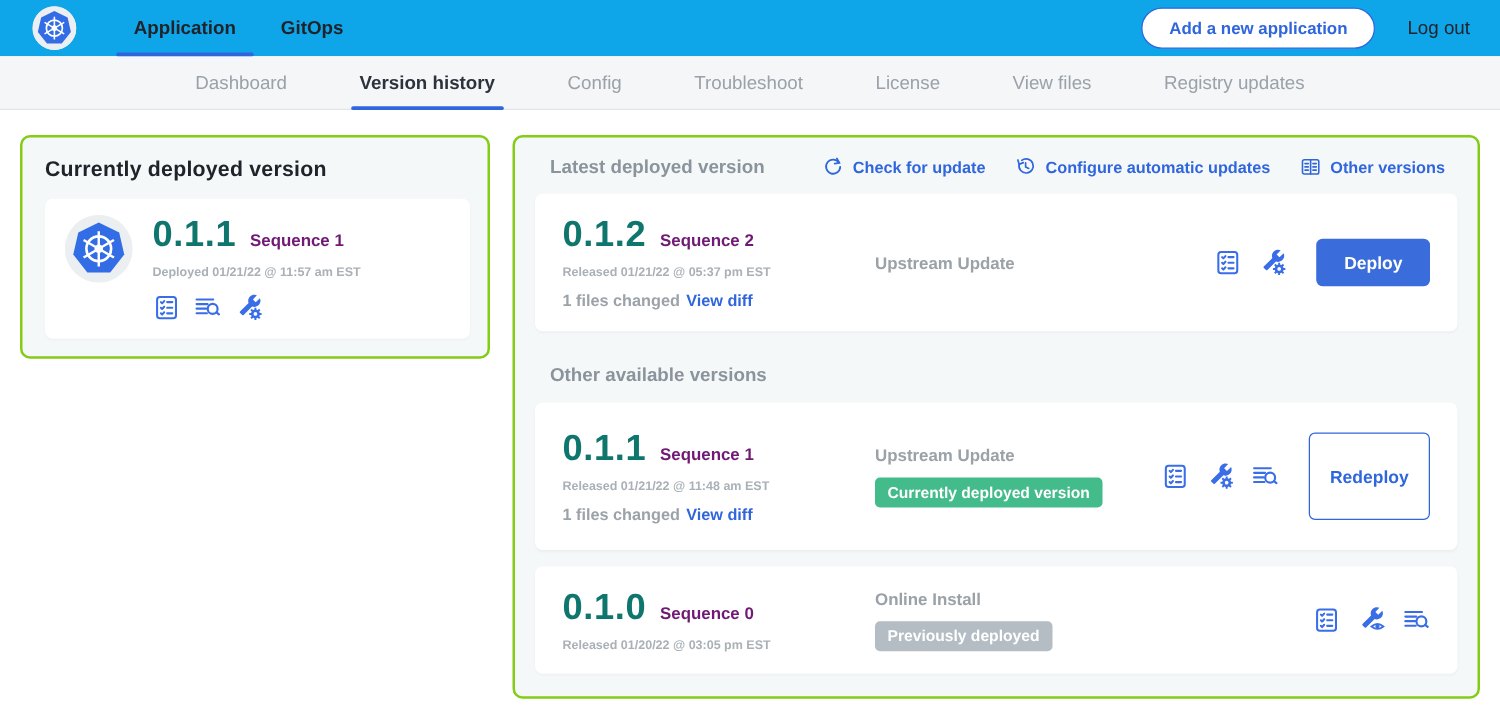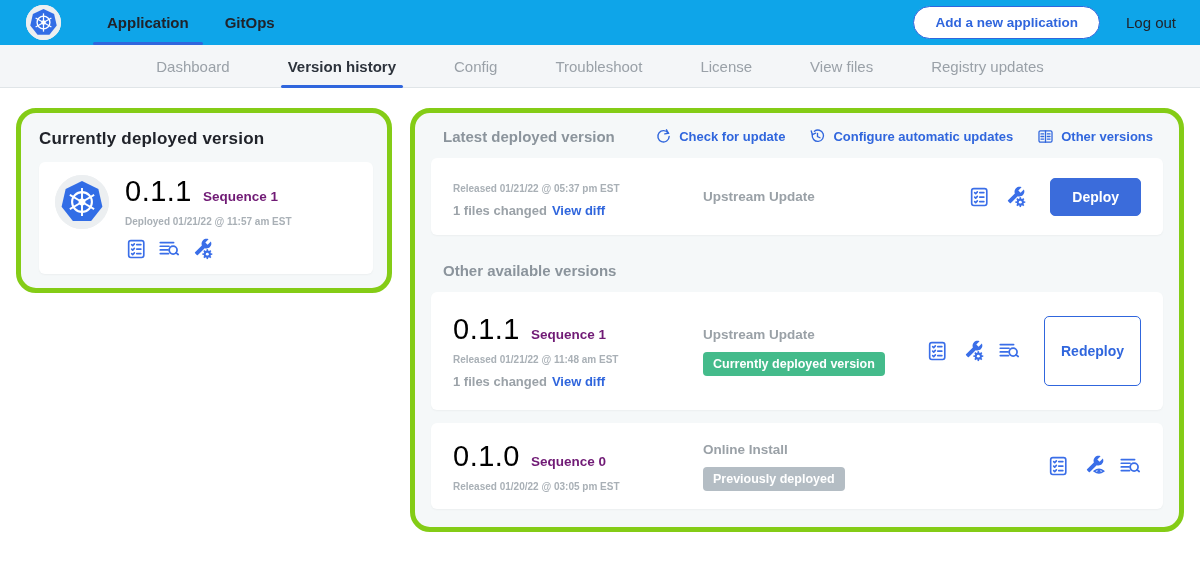--- a/index.html
+++ b/index.html
@@ -27,29 +27,29 @@
     display:flex; justify-content:center; }
   .sub-tab { position:relative; display:flex; align-items:center; padding:0 29px;
     font-size:15px; color:#9aa1a8; cursor:pointer; }
   .sub-tab.active { color:#2d333c; font-weight:700; }
   .sub-tab.active::after { content:""; position:absolute; left:22px; right:22px; bottom:-1px;
     height:3px; background:#3066dd; border-radius:2px; }
 
   
   .content { display:flex; align-items:flex-start; gap:18px; padding:20px 16px; }
 
-  .panel { background:#f5f8f9; border:5px solid #84cc16; border-radius:20px; }
+  .panel { background:#f5f8f9; border:2px solid #84cc16; border-radius:8px; }
   .left-panel { width:376px; padding:16px 14px 14px 18px; }
   .left-panel h2 { font-size:17px; font-weight:700; color:#20232a; letter-spacing:.2px; }
   .deployed-card { background:#fff; border-radius:6px; margin-top:13px; padding:13px 16px 14px;
     display:flex; gap:16px; box-shadow:0 1px 2px rgba(0,0,0,.04); }
   .deployed-card .k8s-badge { width:54px; height:54px; align-self:flex-start; }
 
   .ver-line { display:flex; align-items:baseline; gap:11px; }
-  .ver-num { font-size:29px; font-weight:400; color:#000000; letter-spacing:.5px; }
+  .ver-num { font-size:29px; font-weight:700; color:#0f766e; letter-spacing:.5px; }
   .seq { font-size:13.5px; font-weight:600; color:#701a75; }
   .muted-line { margin-top:8px; font-size:10px; font-weight:600; color:#a9b0b6; }
   .files-line { margin-top:9px; font-size:13px; font-weight:600; color:#9ba2a8; }
   .link { color:#3066dd; font-weight:700; cursor:pointer; }
   .files-line .link { margin-left:5px; }
 
   .icon-row { display:flex; align-items:center; gap:11px; margin-top:11px; }
   .icon { width:22px; height:22px; display:inline-flex; cursor:pointer; flex:none; }
   .icon svg { width:100%; height:100%; }
 
@@ -260,20 +260,24 @@
                 <use href="#g-diff"></use>
               </svg>
             </span>
           <span>Other versions</span>
           </span>
       </div>
     </div>
 
     <div class="vcard">
       <div class="col-left">
+        <div class="ver-line">
+          <span class="ver-num">0.1.2</span>
+          <span class="seq">Sequence 2</span>
+          </div>
         <div class="muted-line">Released 01/21/22 @ 05:37 pm EST</div>
         <div class="files-line"><span>1 files changed</span><span class="link">View diff</span></div>
       </div>
       <div class="col-mid">
         <span class="src-label">Upstream Update</span>
       </div>
       <div class="col-right">
         <span class="icon">
             <svg viewBox="0 0 24 24">
               <use href="#g-checklist"></use>

